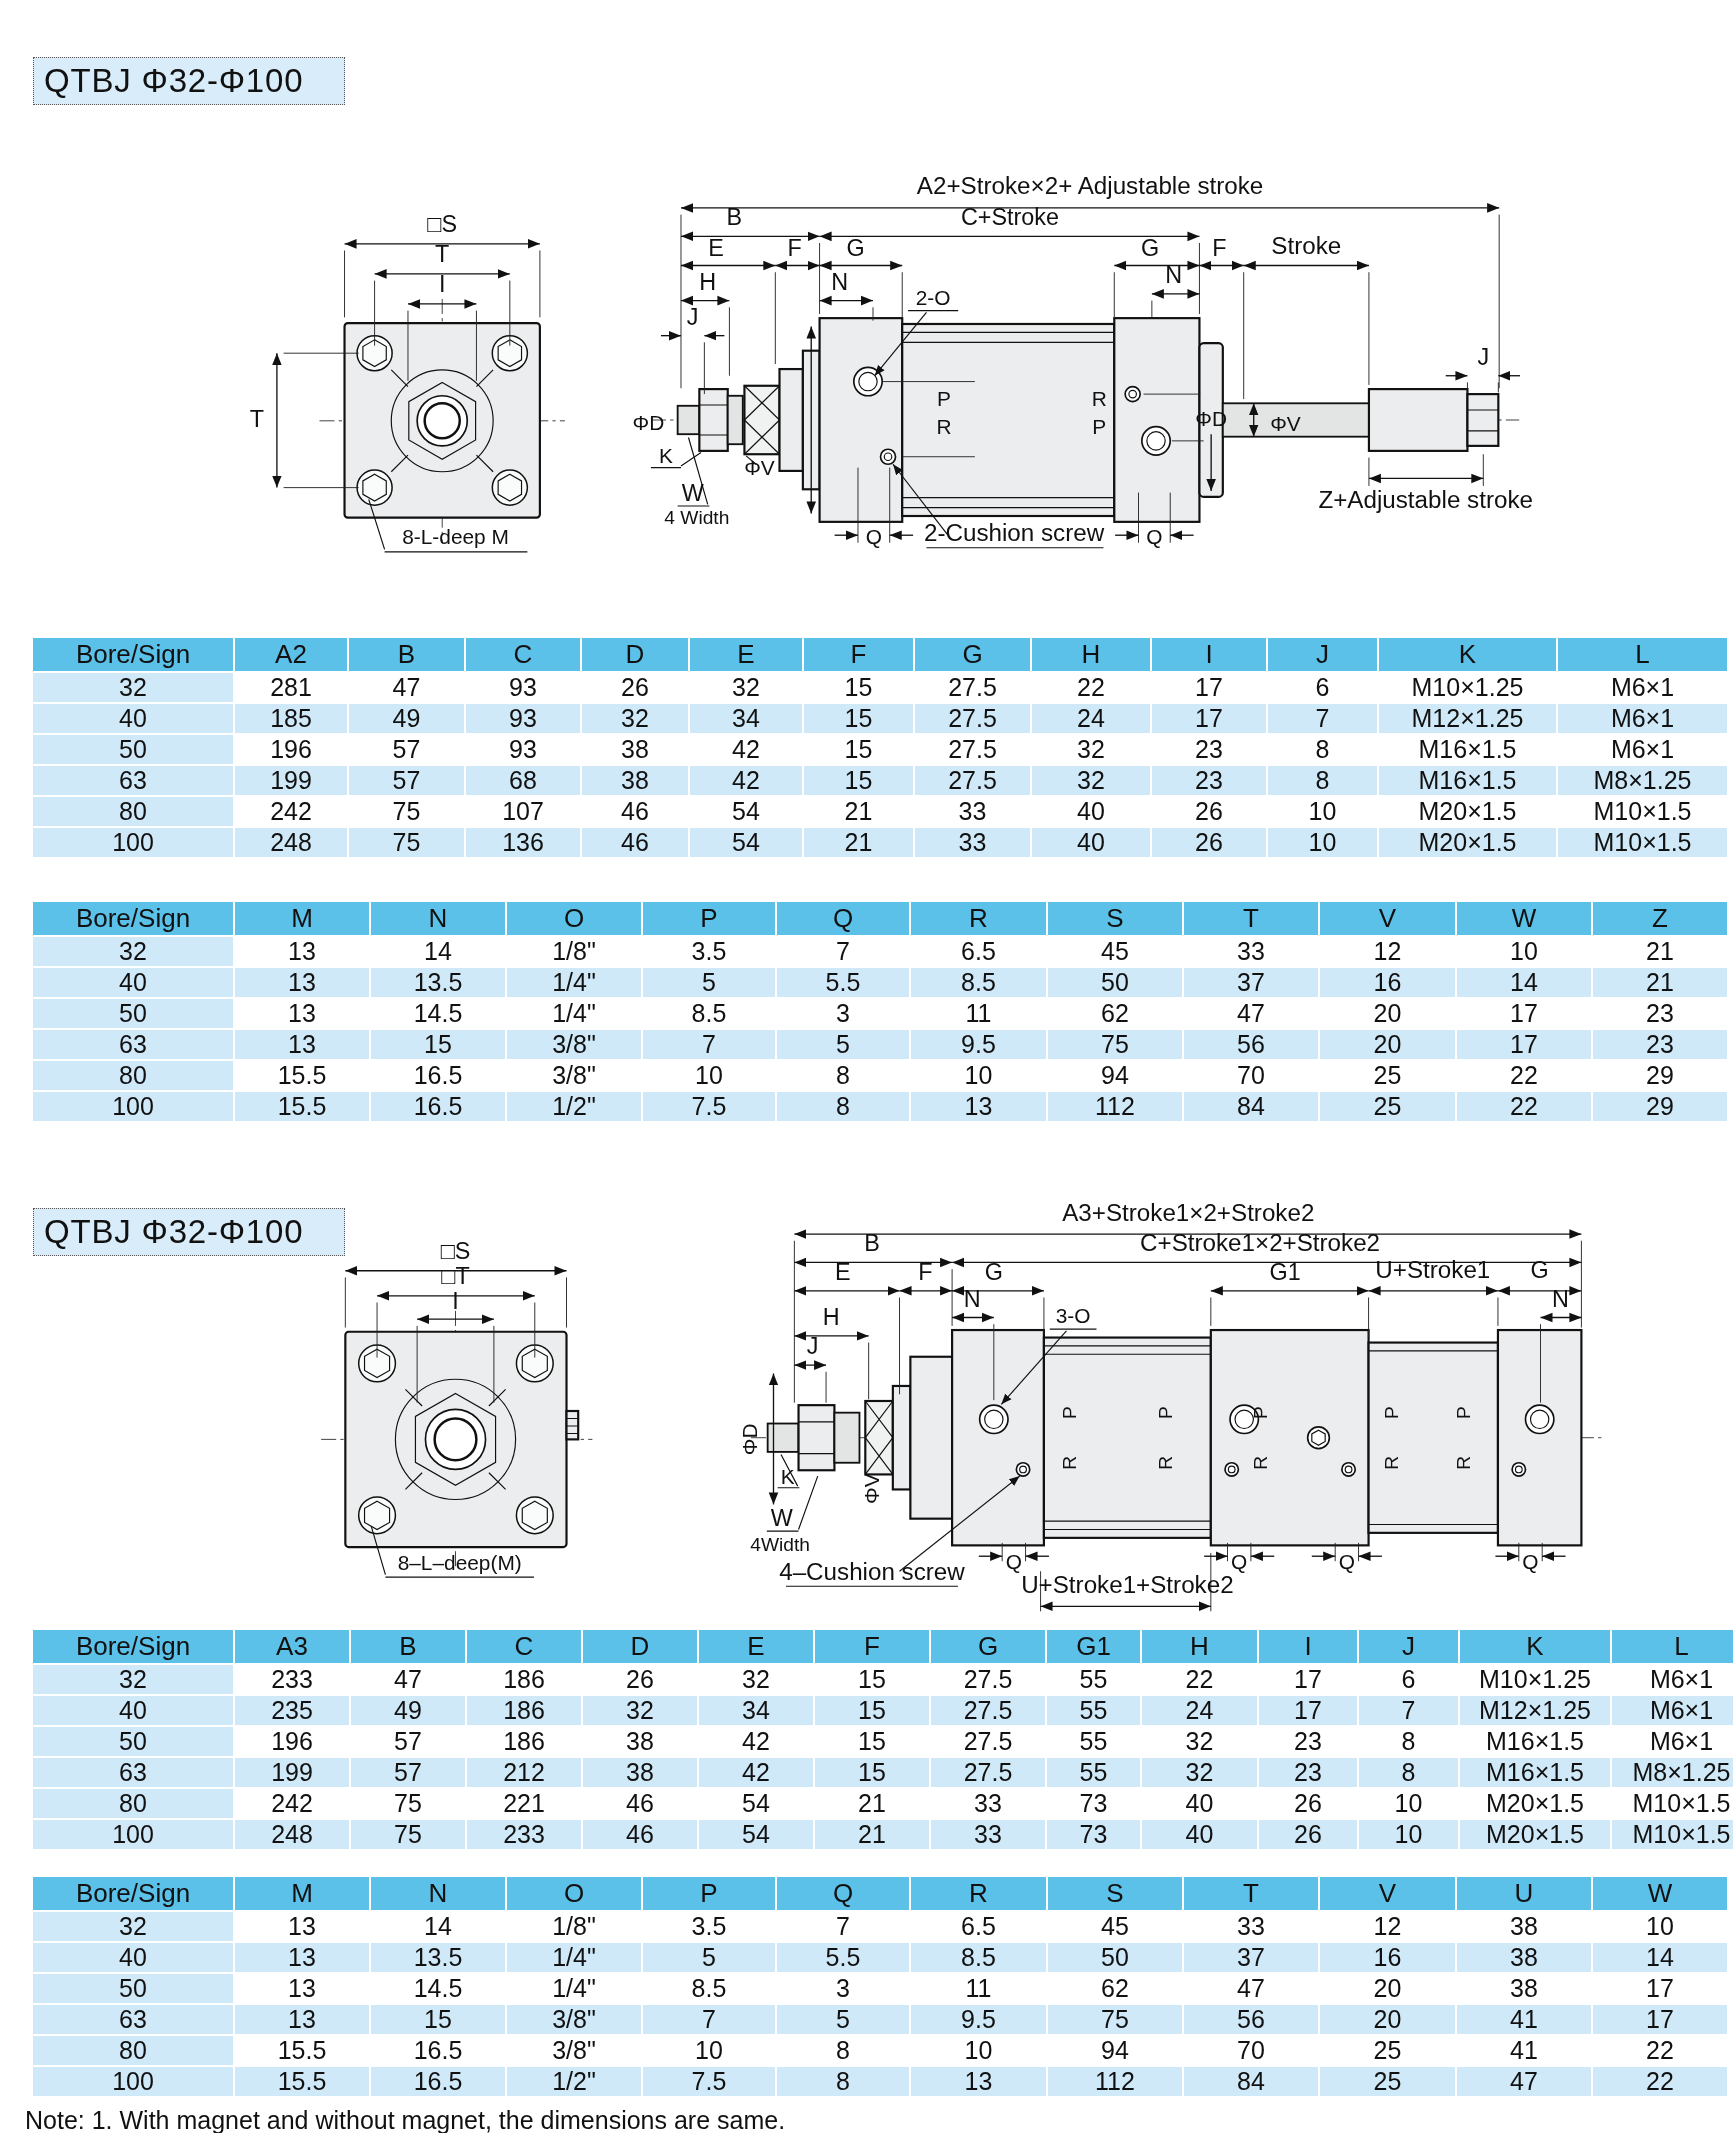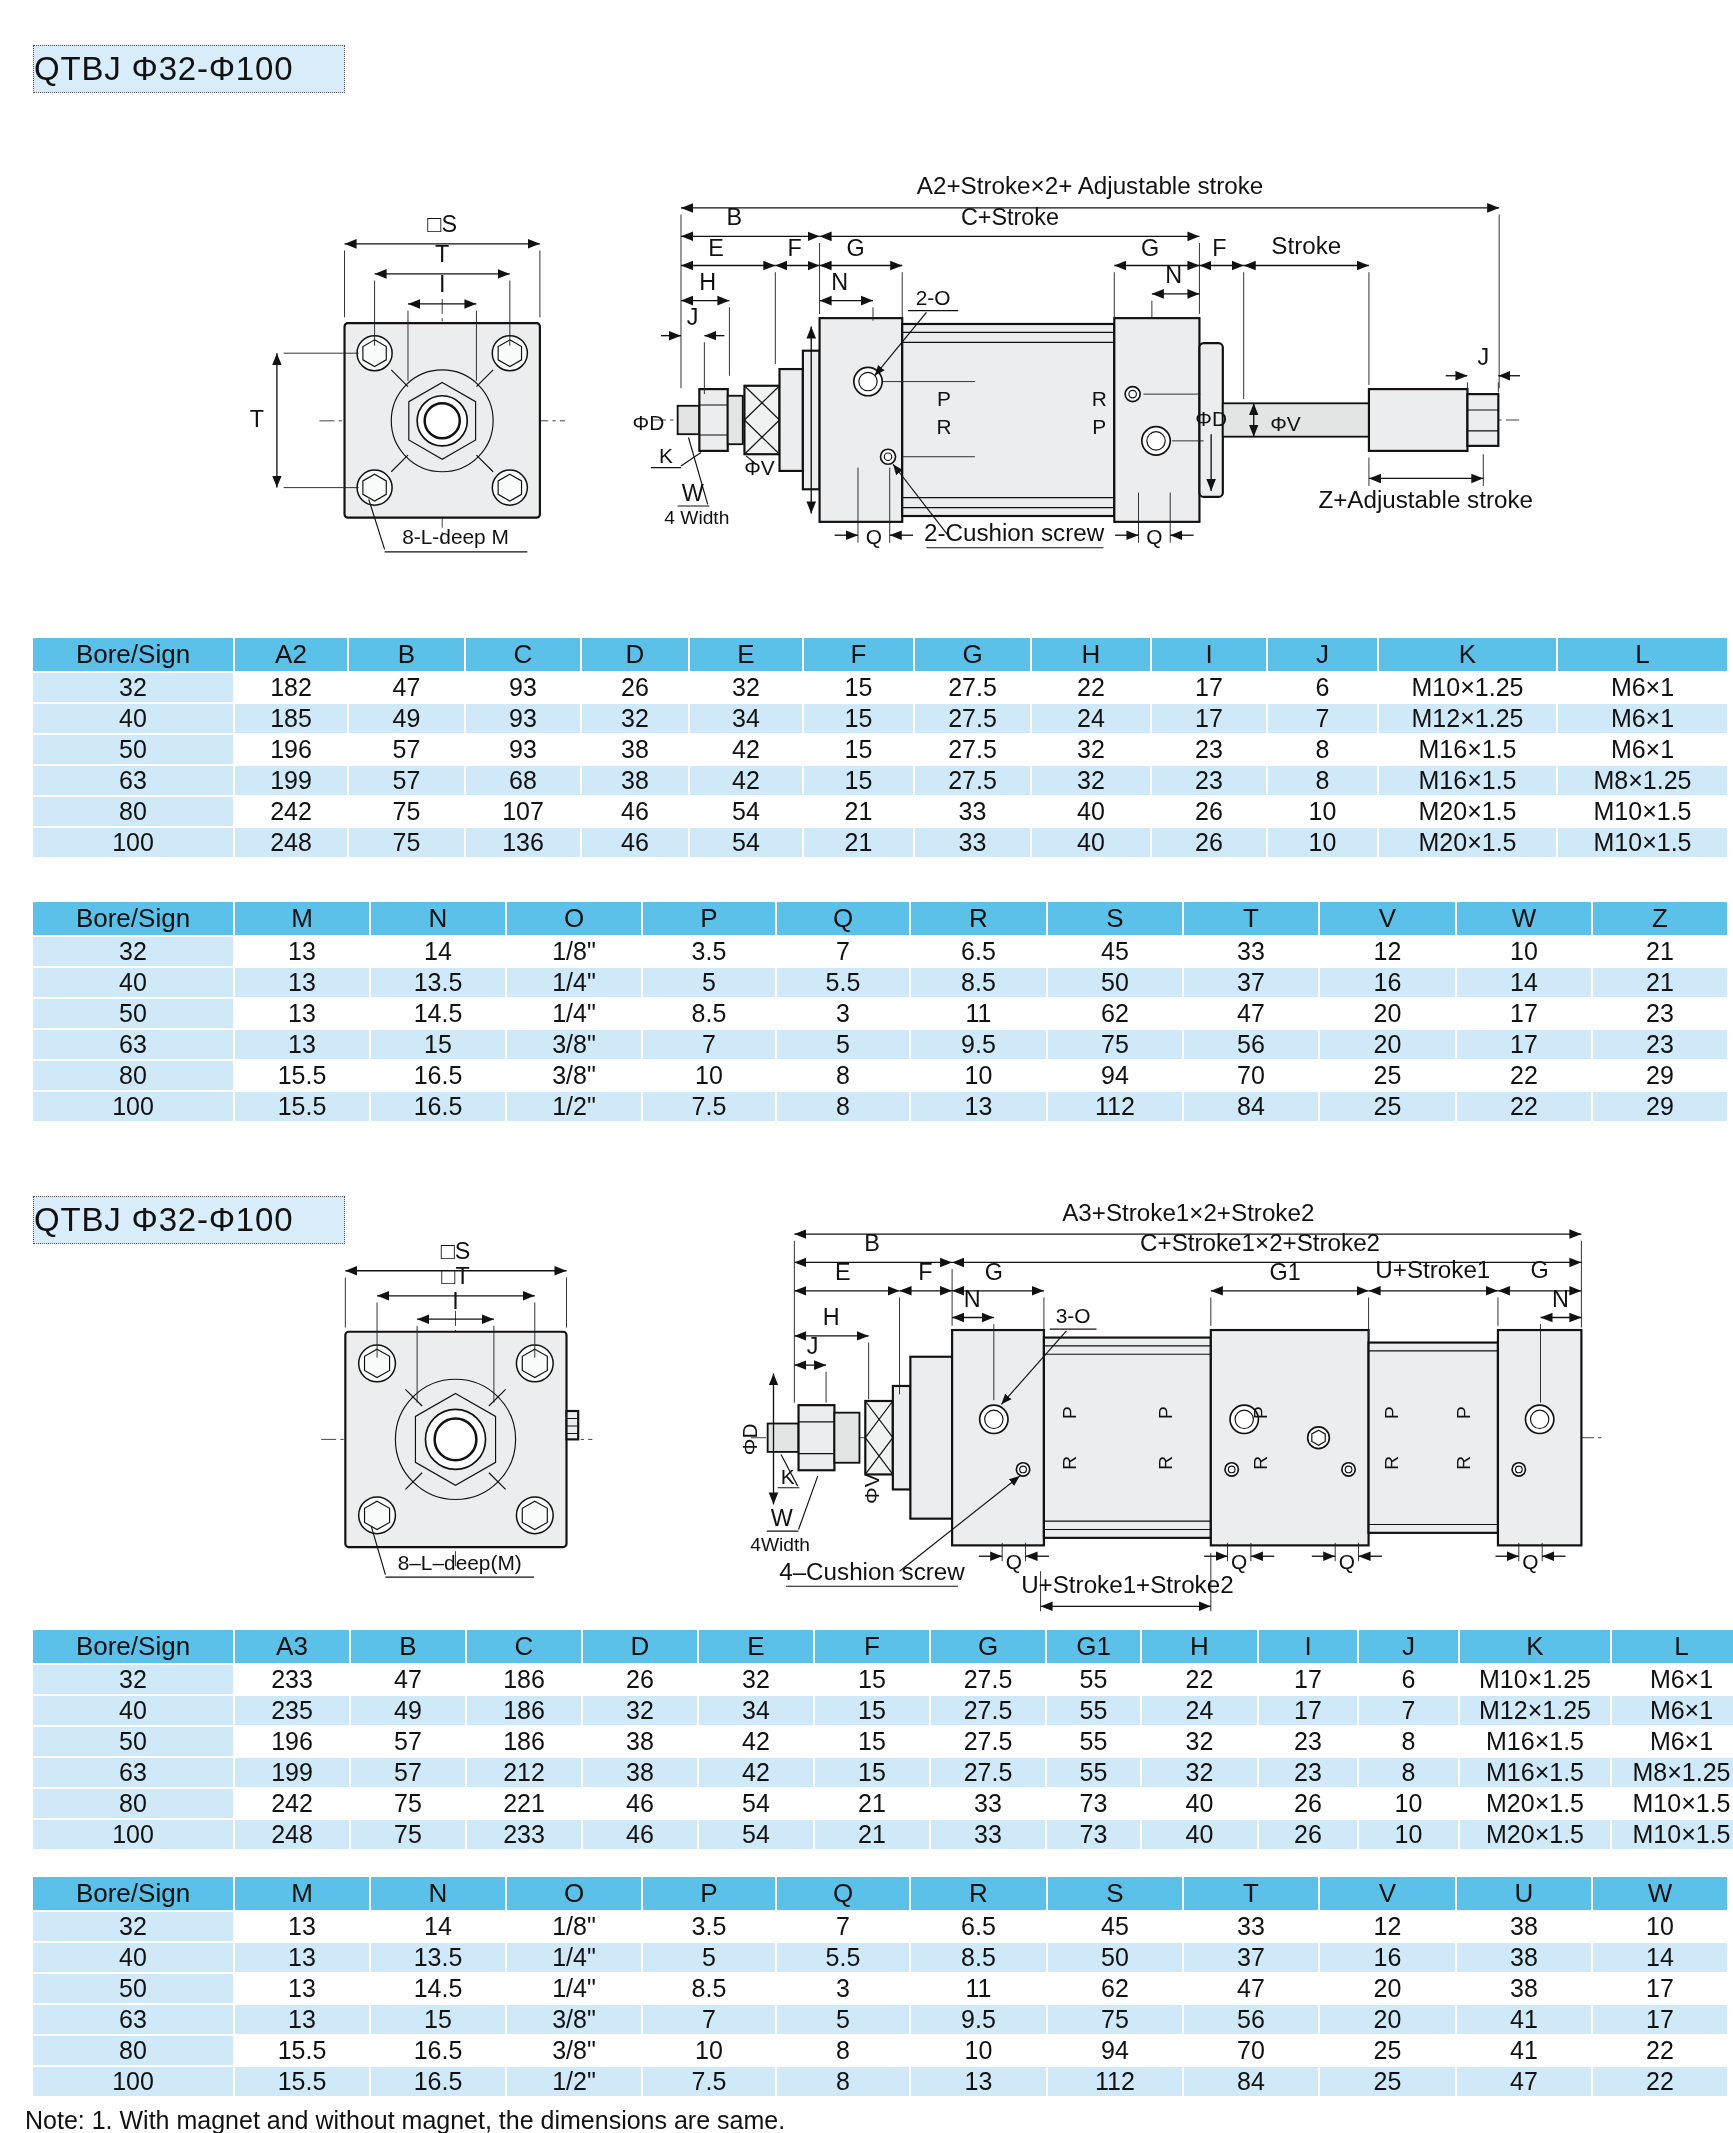--- a/index.html
+++ b/index.html
@@ -1,20 +1,20 @@
 <!DOCTYPE html>
 <html style="font-size:13.4px"><head>
 <meta charset="utf-8">
 <style>
   html,body{margin:0;padding:0;}
   body{width:1733px;height:2134px;position:relative;background:#ffffff;
        font-family:"Liberation Sans", sans-serif;color:#111;}
   .title-box{position:absolute;left:33px;width:312px;height:48px;background:#d9ecf9;
        border:1.7px dotted #555;box-sizing:border-box;display:flex;align-items:center;
-       font-size:33px;letter-spacing:0.8px;}
+       padding-left:10px;font-size:33px;letter-spacing:0.8px;margin-top:12px;}
   .tbl{position:absolute;}
   .dim-table{border-collapse:separate;border-spacing:2.5px;table-layout:fixed;width:100%;}
   .dim-table th{background:#5cc1e9;font-weight:normal;font-size:26px;height:33px;padding:0;text-align:center;}
   .dim-table td{font-size:25px;height:29px;padding:0;text-align:center;background:#ffffff;}
   .dim-table tr.alt td{background:#cfe9f8;}
   .dim-table td.bore{background:#cfe9f8;}
   .note{position:absolute;left:25px;top:2106px;font-size:25px;}
   svg{position:absolute;overflow:visible;}
   svg text{font-family:"Liberation Sans", sans-serif;fill:#111;font-size:28px;text-anchor:middle;}
   svg text.sm{font-size:25px;}
@@ -197,21 +197,21 @@
             <th>H</th>
             <th>I</th>
             <th>J</th>
             <th>K</th>
             <th>L</th>
           </tr>
         </thead>
         <tbody>
           <tr>
             <td class="bore">32</td>
-            <td>182</td>
+            <td>281</td>
             <td>47</td>
             <td>93</td>
             <td>26</td>
             <td>32</td>
             <td>15</td>
             <td>27.5</td>
             <td>22</td>
             <td>17</td>
             <td>6</td>
             <td>M10×1.25</td>

